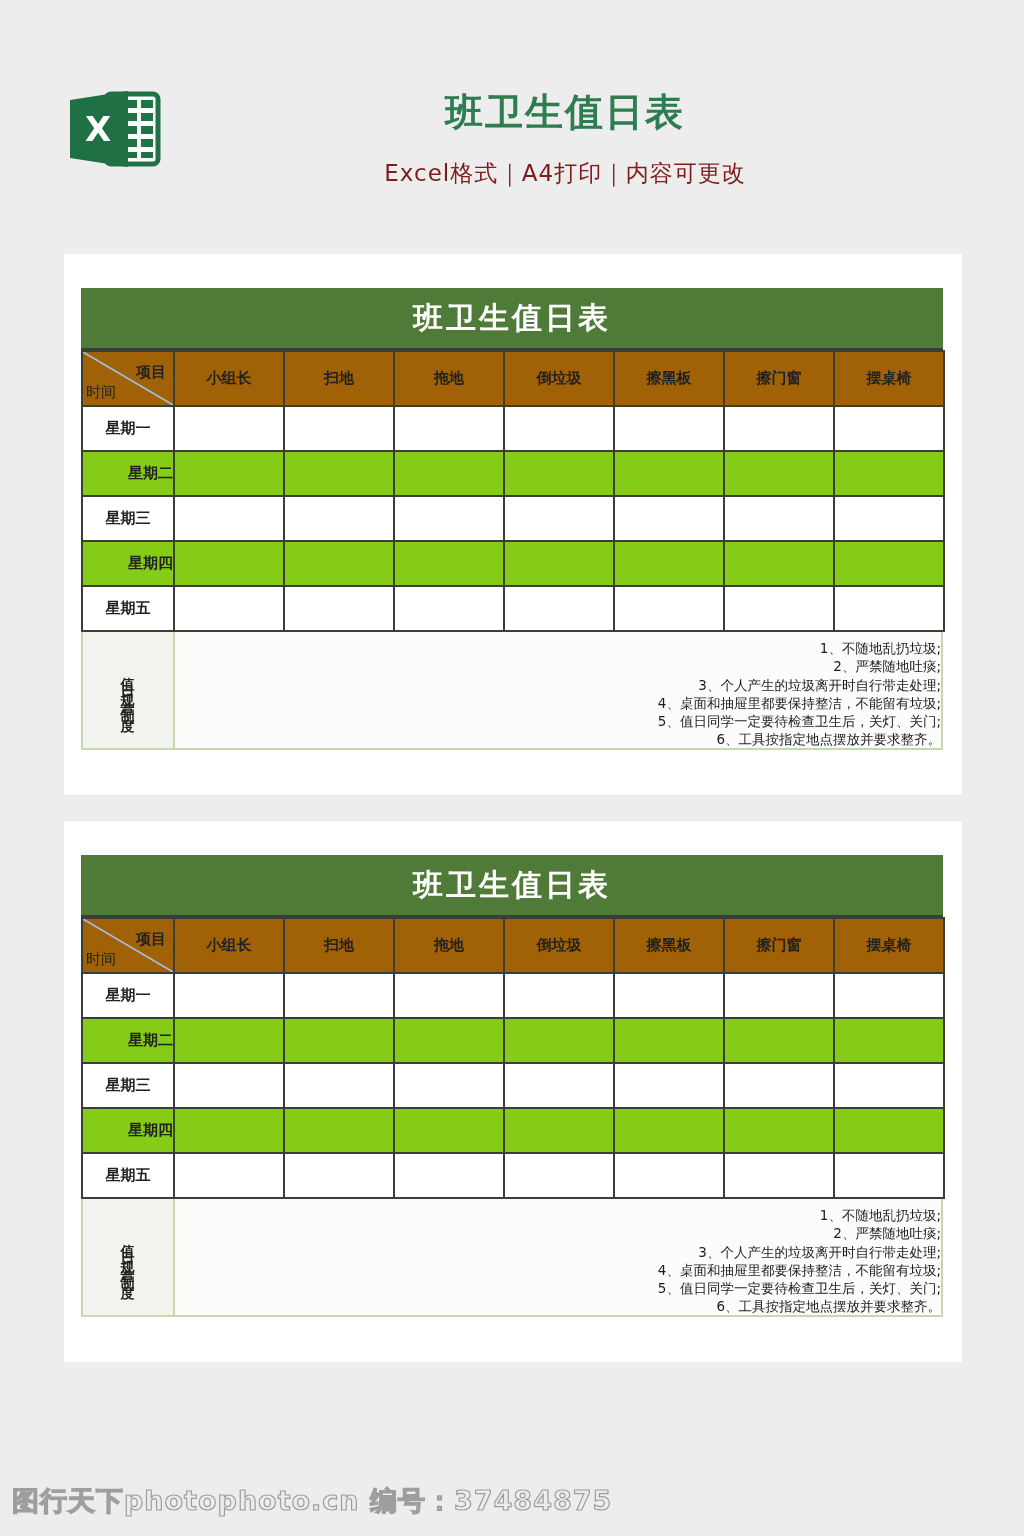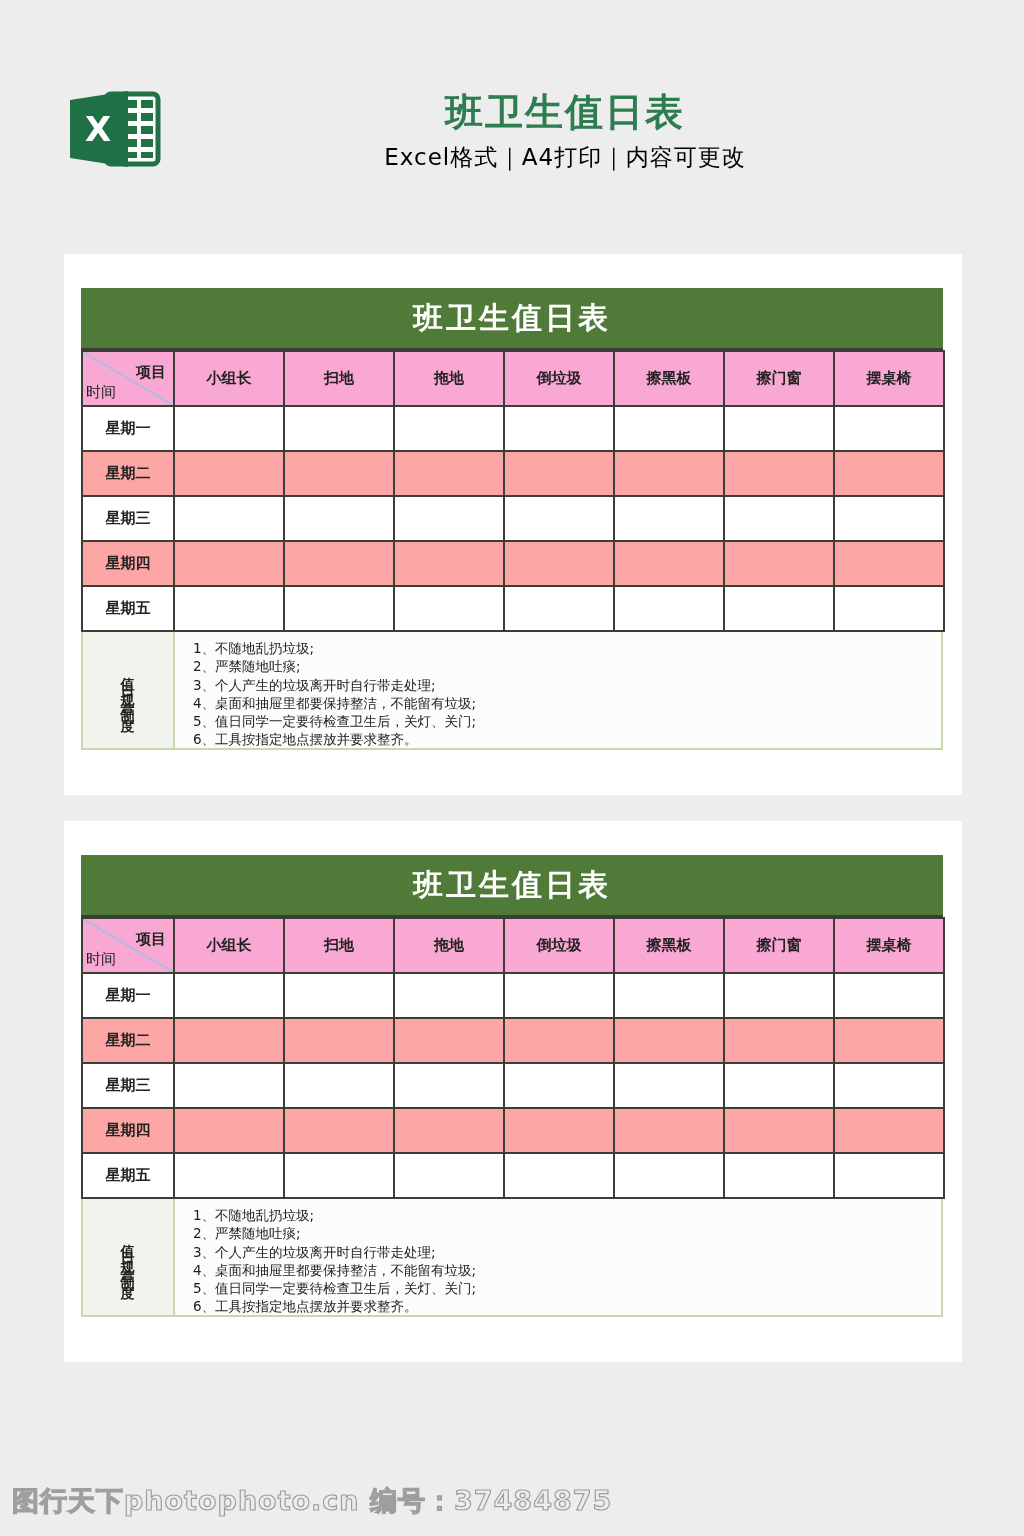--- a/index.html
+++ b/index.html
@@ -8,59 +8,59 @@
     background:#ededed;
     font-family:"DejaVu Sans","Liberation Sans",sans-serif;
     position:relative;overflow:hidden;
     color:#1c1c1c;
   }
   
   .page-header{position:absolute;top:0;left:0;right:0;height:220px;}
   .excel-icon{position:absolute;left:70px;top:88px;width:92px;height:82px;}
   .header-text{position:absolute;left:106px;right:0;top:90px;text-align:center;}
   .page-title{font-size:38px;font-weight:bold;color:#2e7d50;letter-spacing:2px;line-height:1.2;}
-  .page-subtitle{font-size:23px;color:#000000;margin-top:6px;letter-spacing:1px;}
+  .page-subtitle{font-size:23px;color:#7f1d1d;margin-top:22px;letter-spacing:1px;}
   
   .card{position:absolute;left:64px;width:898px;height:541px;background:#ffffff;}
   .card1{top:254px;}
   .card2{top:821px;}
   .sheet{position:absolute;left:17px;top:34px;width:862px;}
   .sheet-title{
     height:60px;background:#4f7a37;border-bottom:2px solid #3a3e36;
     display:flex;align-items:center;justify-content:center;
   }
   .sheet-title span{color:#ffffff;font-size:30px;font-weight:bold;letter-spacing:3px;}
   table.grid{border-collapse:collapse;table-layout:fixed;width:862px;}
   table.grid th,table.grid td{border:2px solid #3a3e36;padding:0;}
   tr.header-row{height:55px;}
-  tr.header-row th{background:#f9a8d4;font-size:15px;font-weight:bold;color:#222;}
+  tr.header-row th{background:#a16207;font-size:15px;font-weight:bold;color:#222;}
   th.corner{position:relative;background:#dfe9d0;}
   th.corner svg{position:absolute;left:0;top:0;width:100%;height:100%;display:block;}
   .corner-project{position:absolute;top:11px;right:7px;font-size:15px;font-weight:bold;}
   .corner-time{position:absolute;bottom:3px;left:3px;font-size:15px;font-weight:normal;}
   tr.day-row{height:45px;}
   tr.day-row th{font-size:15px;font-weight:bold;color:#222;text-align:center;}
   tr.odd,tr.odd th,tr.odd td{background:#ffffff;}
-  tr.even,tr.even th,tr.even td{background:#fca5a5;}
+  tr.even,tr.even th,tr.even td{background:#84cc16;text-align:right;}
   
   .rules{
     display:flex;height:118px;
     border-left:2px solid #c6d9ae;border-right:2px solid #c6d9ae;border-bottom:2px solid #c6d9ae;
     box-sizing:border-box;width:862px;
   }
   .rules-label{
     width:92px;flex:0 0 92px;background:#f2f2ef;border-right:2px solid #c6d9ae;
     display:flex;align-items:center;justify-content:center;box-sizing:border-box;
   }
   .vtext{
     writing-mode:vertical-rl;height:112px;
     text-align:center;text-align-last:center;
     font-size:14px;font-weight:bold;letter-spacing:8px;line-height:24px;color:#222;
   }
-  .rules-body{flex:1;background:#fcfcfa;padding:7px 12px 0 18px;}
+  .rules-body{flex:1;background:#fcfcfa;padding:7px 0 0 18px;text-align:right;}
   .rule{font-size:13.5px;line-height:18.3px;color:#1c1c1c;white-space:nowrap;}
   
   .watermark{
     position:absolute;left:12px;top:1483px;
     font-size:27px;font-weight:bold;letter-spacing:1px;
     color:#ececec;-webkit-text-stroke:1.2px #9e9e9e;
   }
 </style>
 </head>
 <body>

